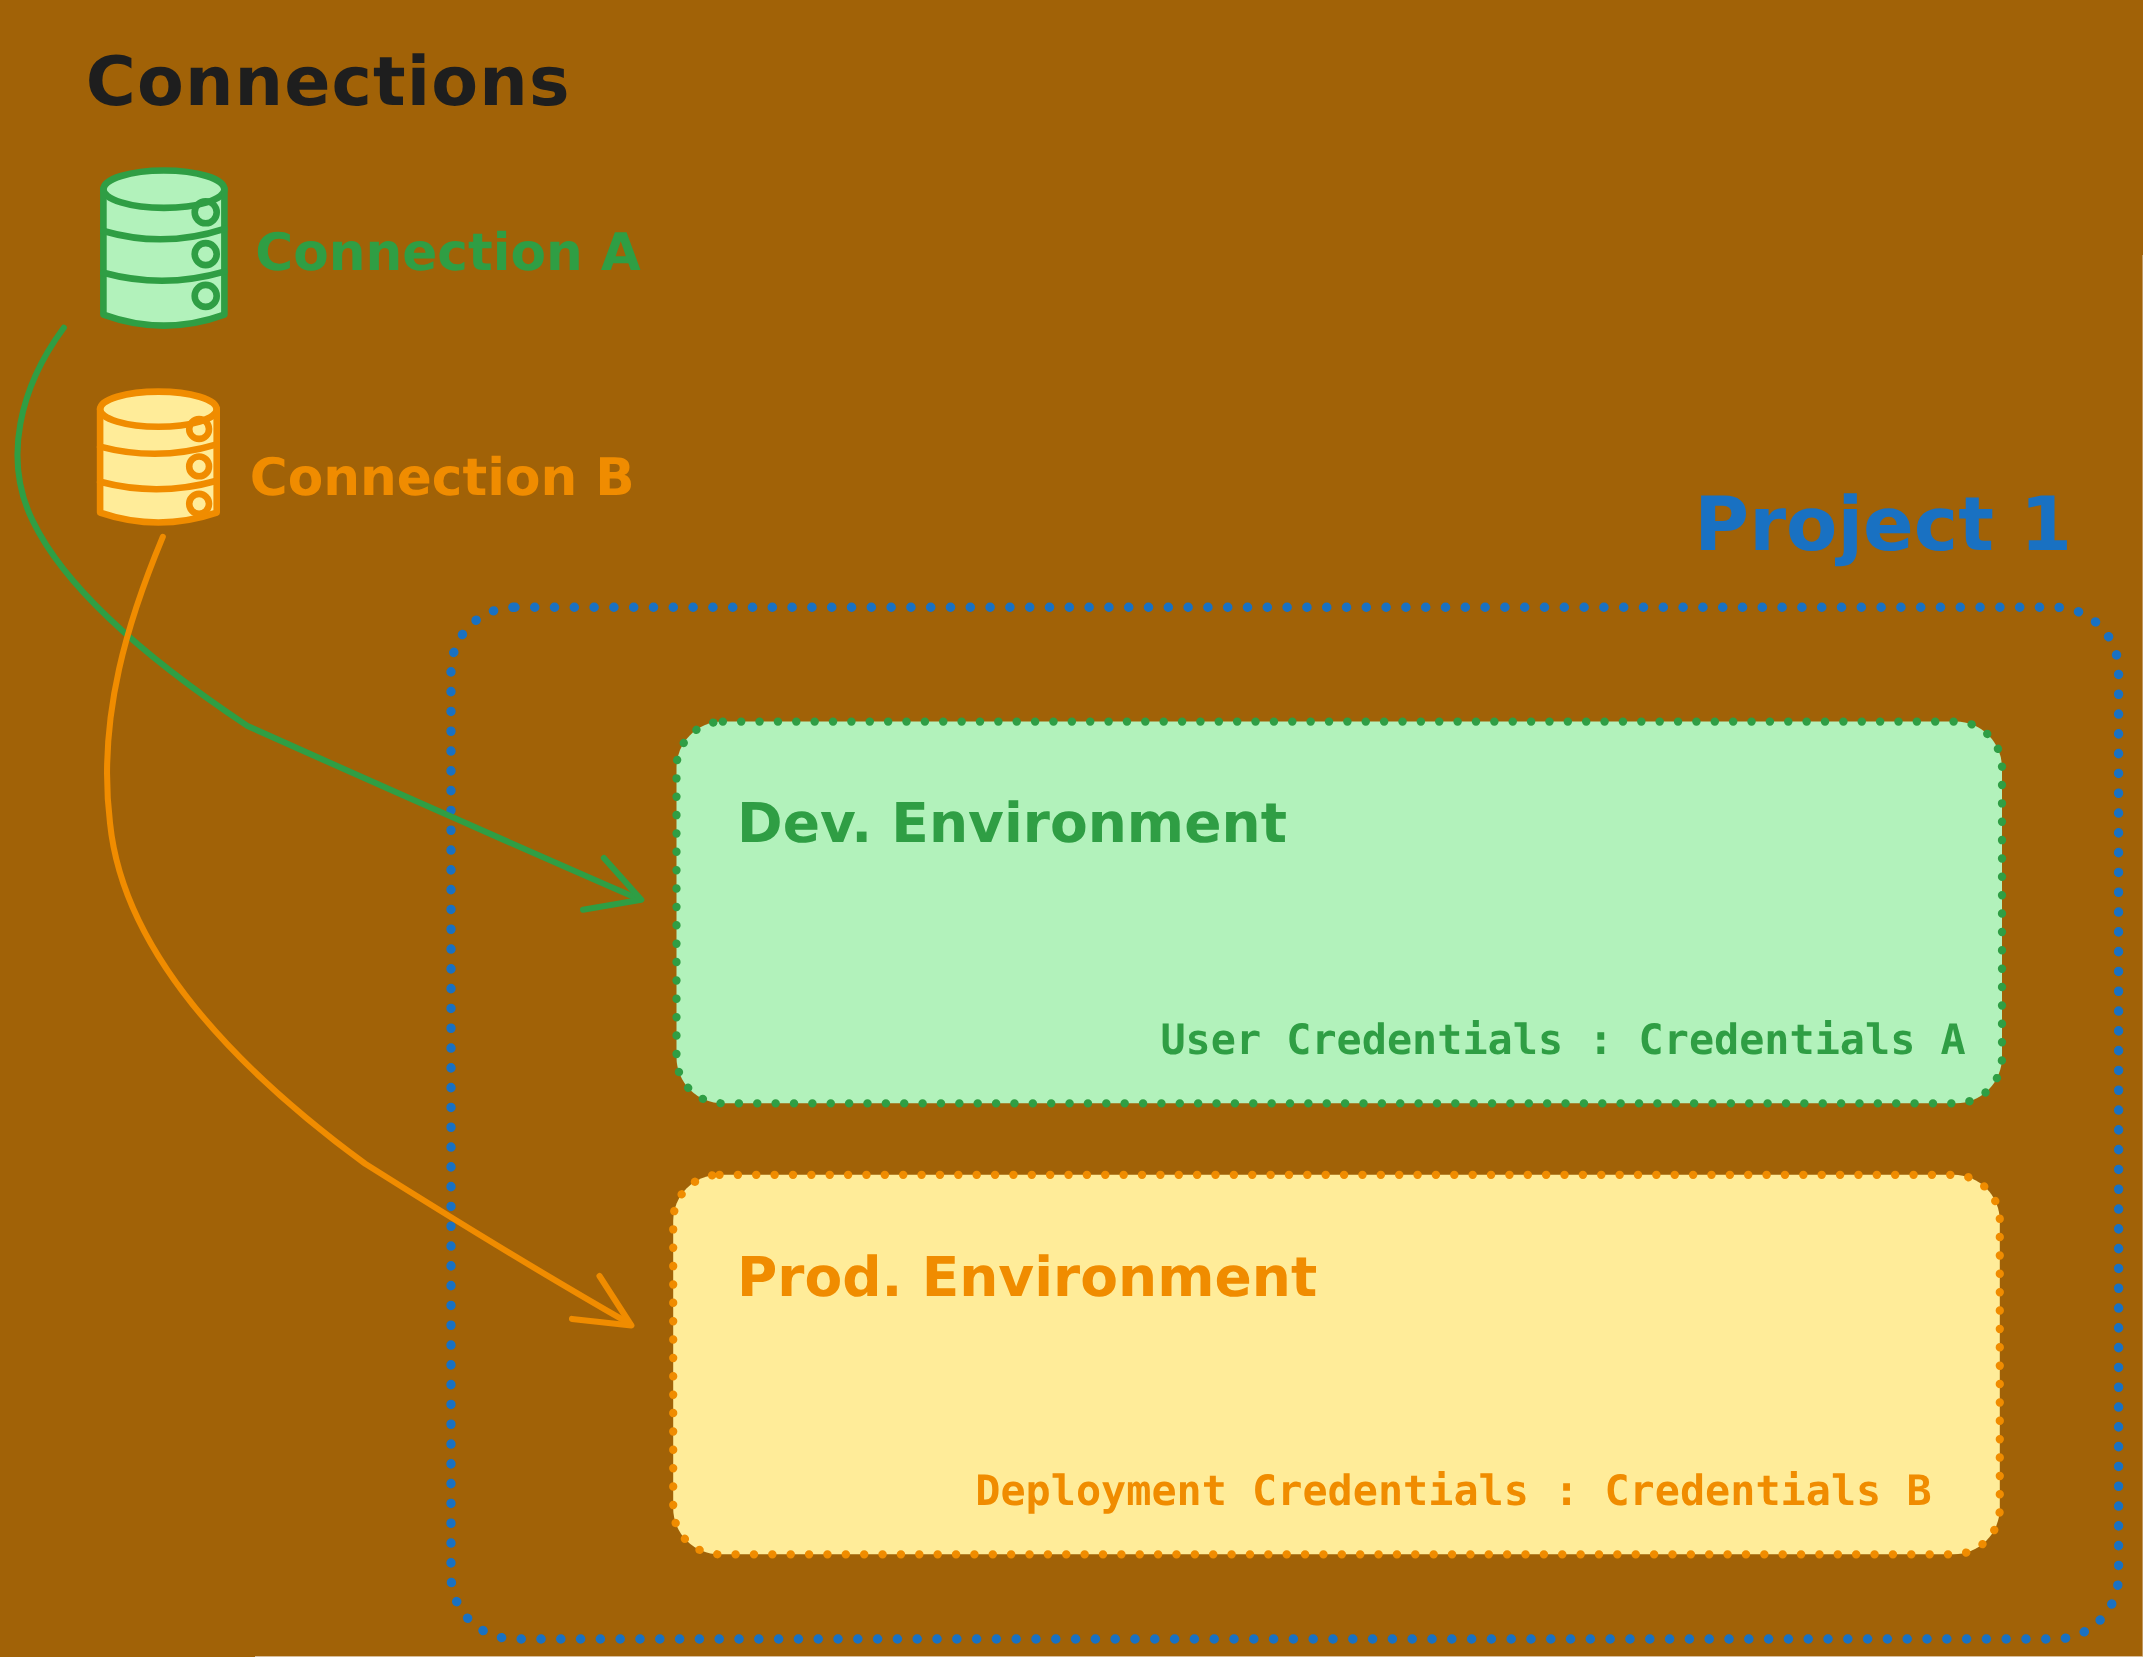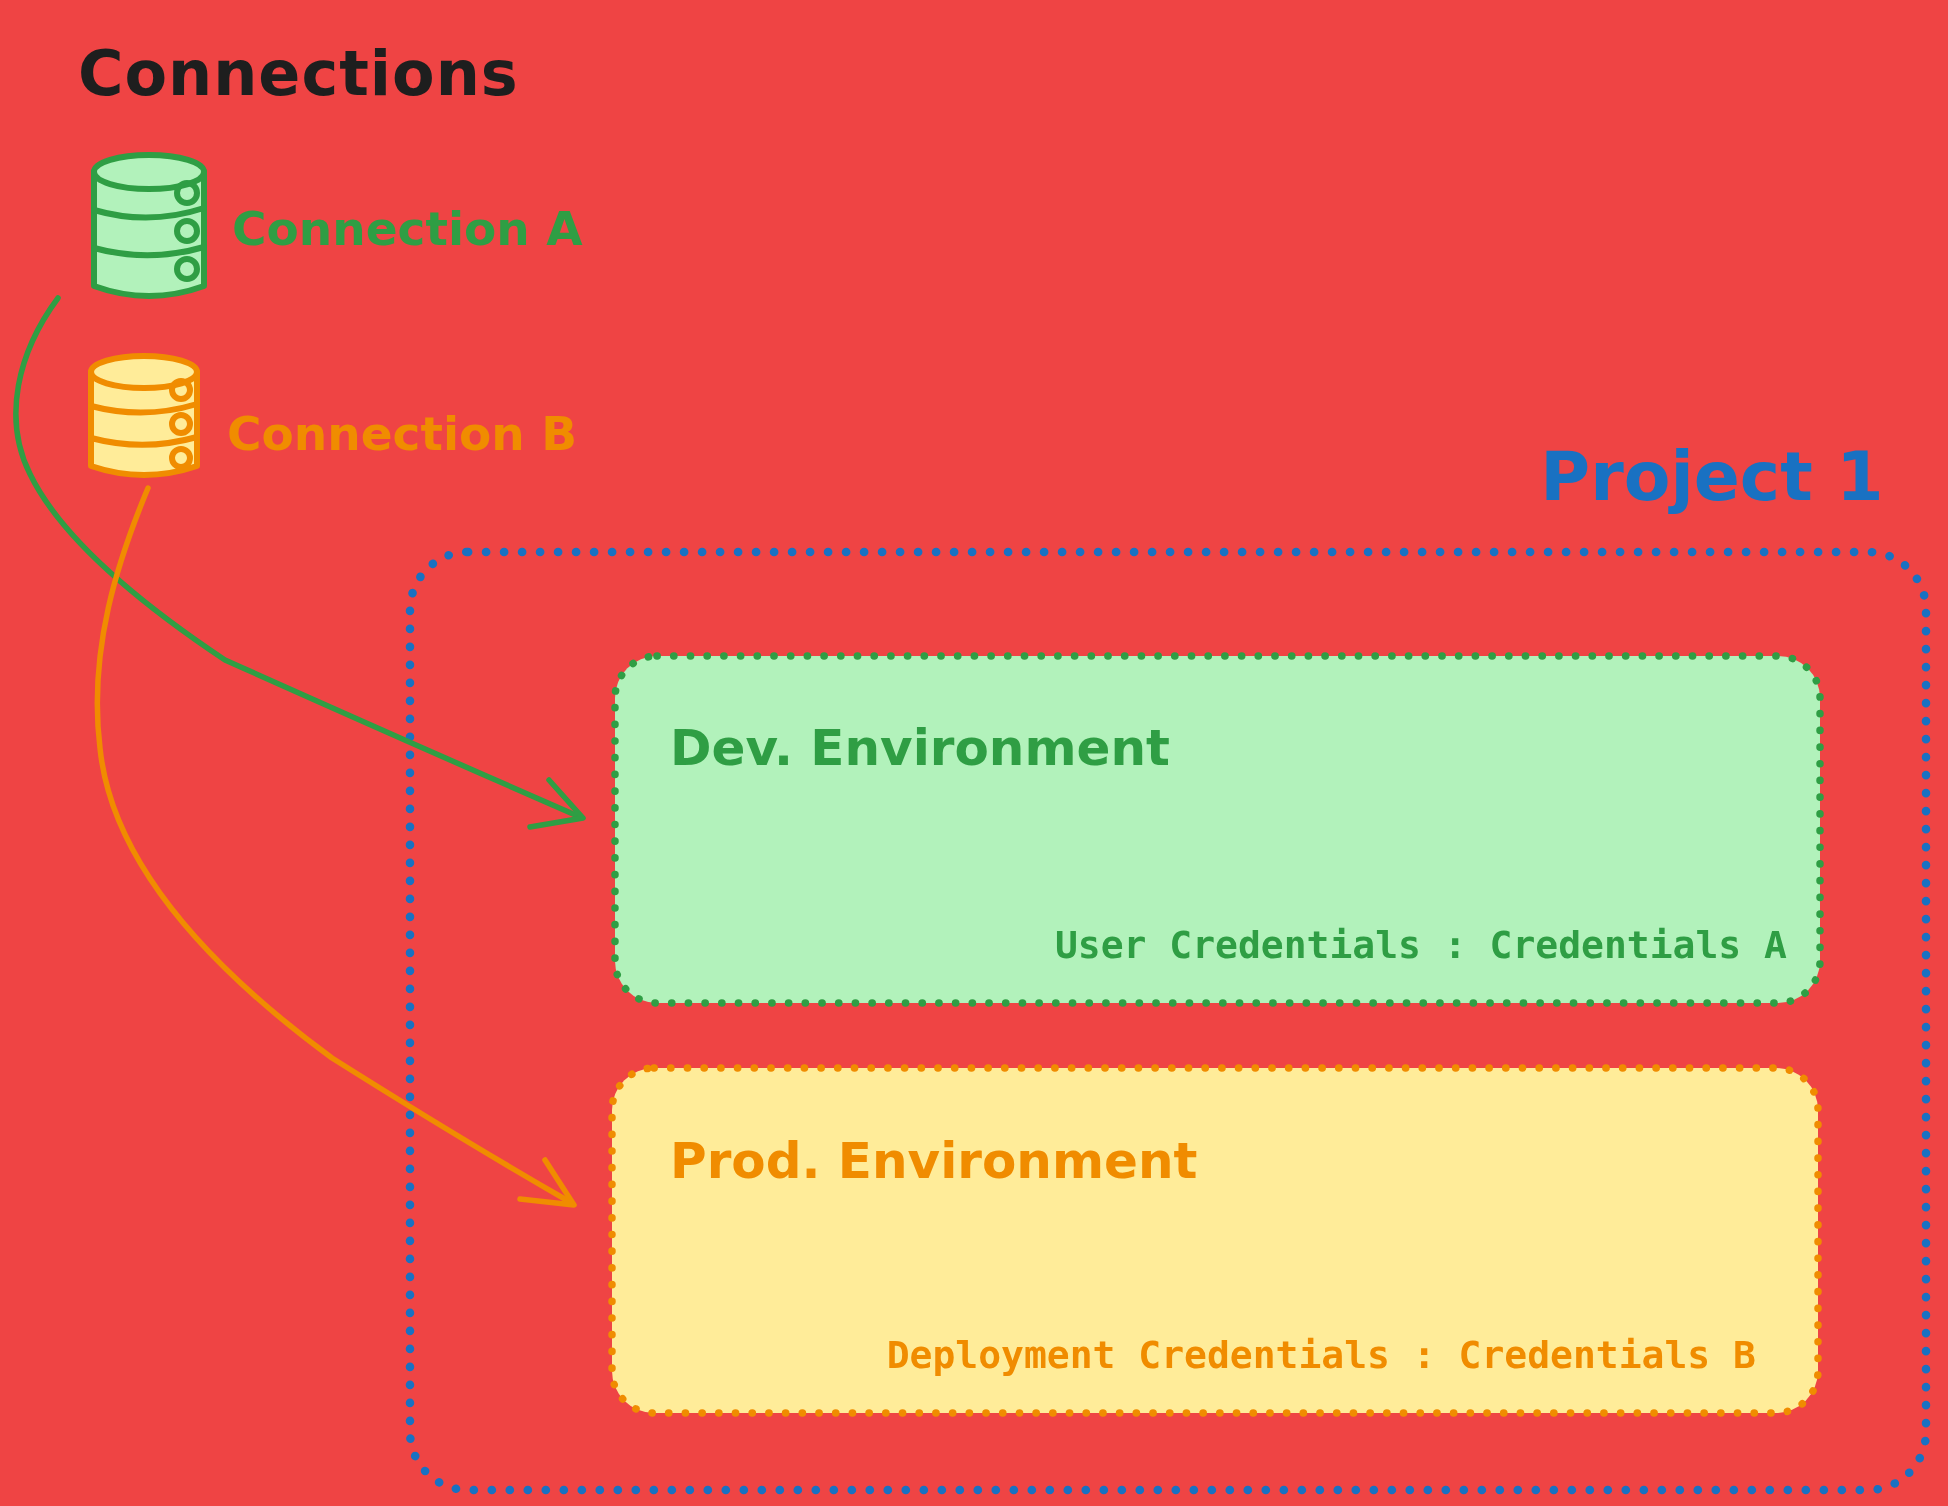--- a/index.html
+++ b/index.html
@@ -4,21 +4,21 @@
 <style>
   html, body {
     margin: 0;
     padding: 0;
     background: #ffffff;
   }
   .stage {
     position: relative;
     width: 1948px;
     height: 1506px;
-    background: #ef4444;
+    background: #a16207;
     overflow: hidden;
   }
   .stage svg {
     position: absolute;
     inset: 0;
     display: block;
   }
   text {
     font-family: "DejaVu Sans", "Liberation Sans", sans-serif;
     font-weight: 700;

